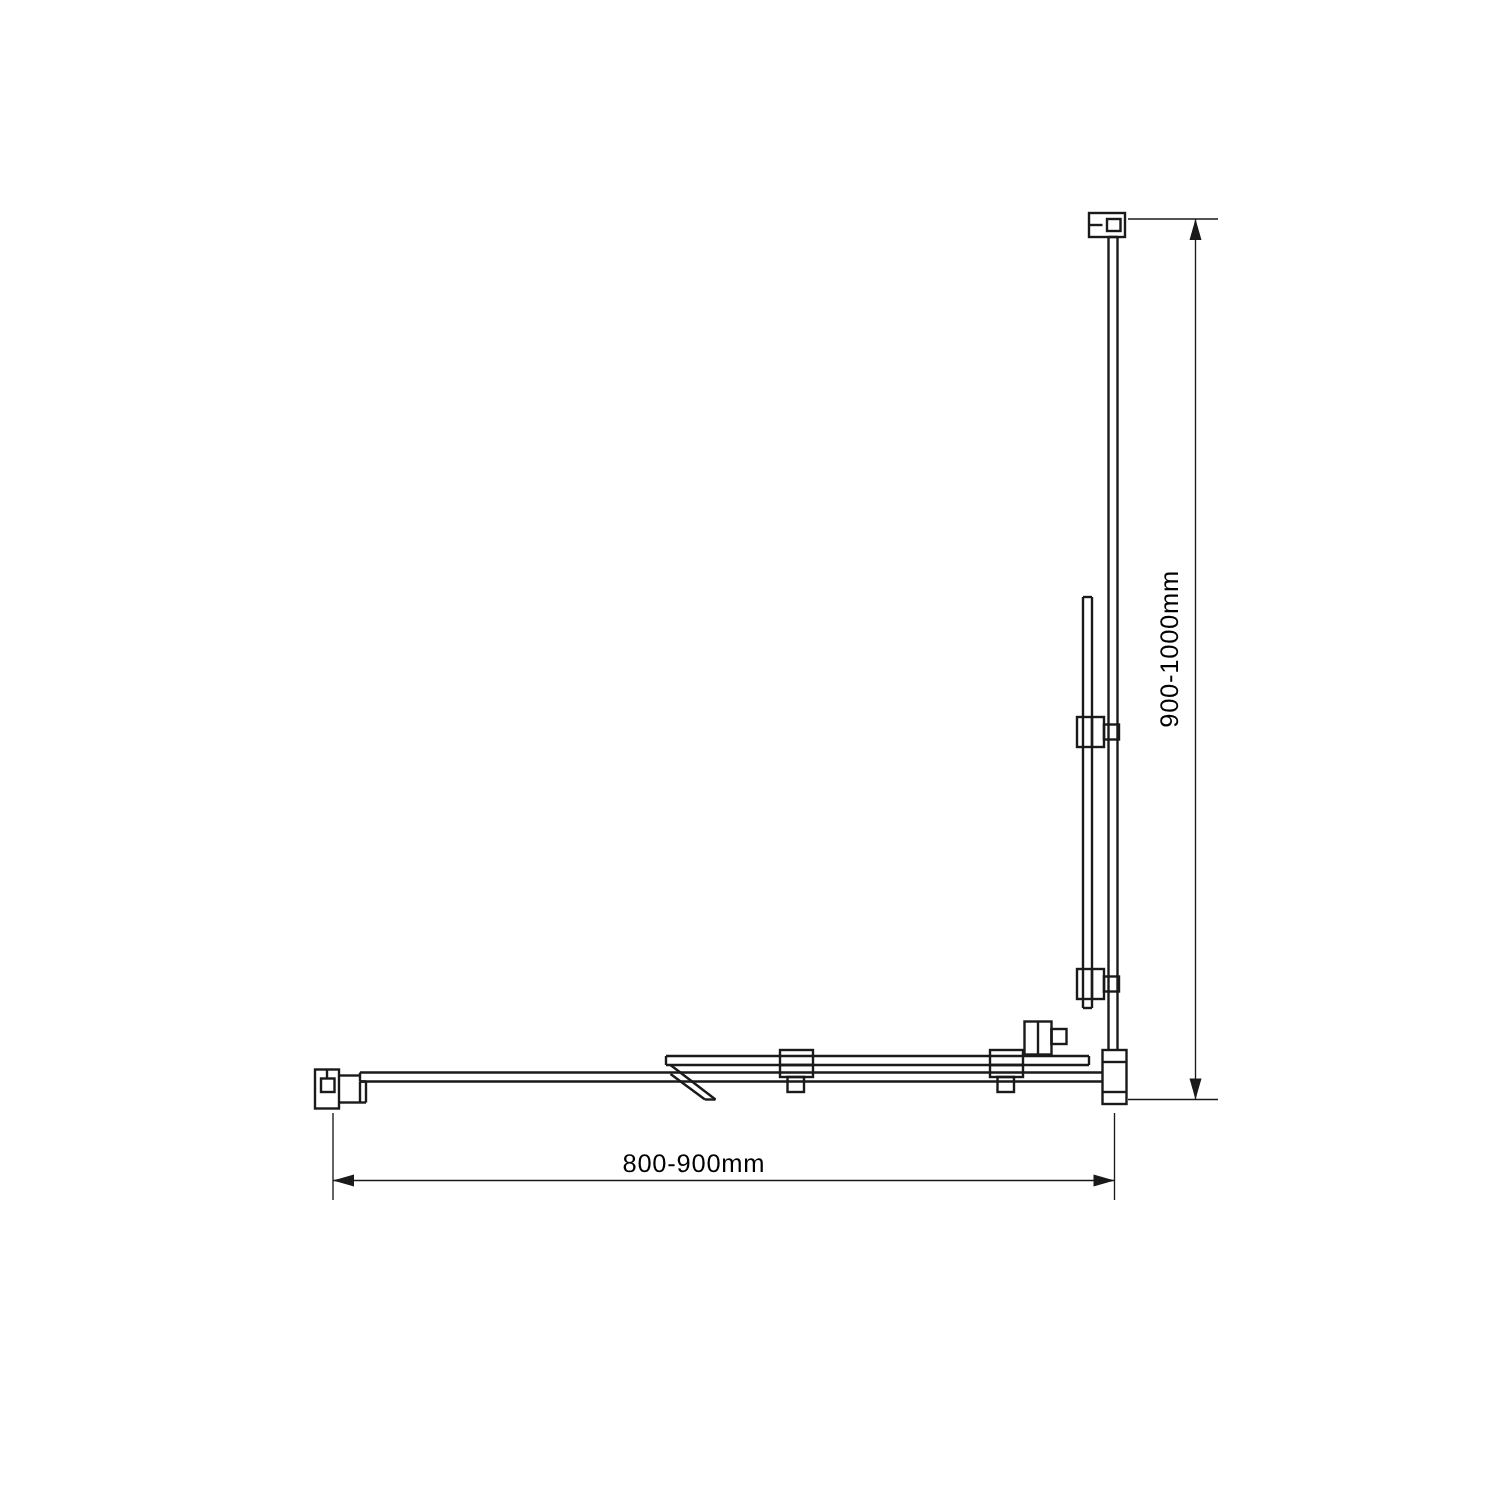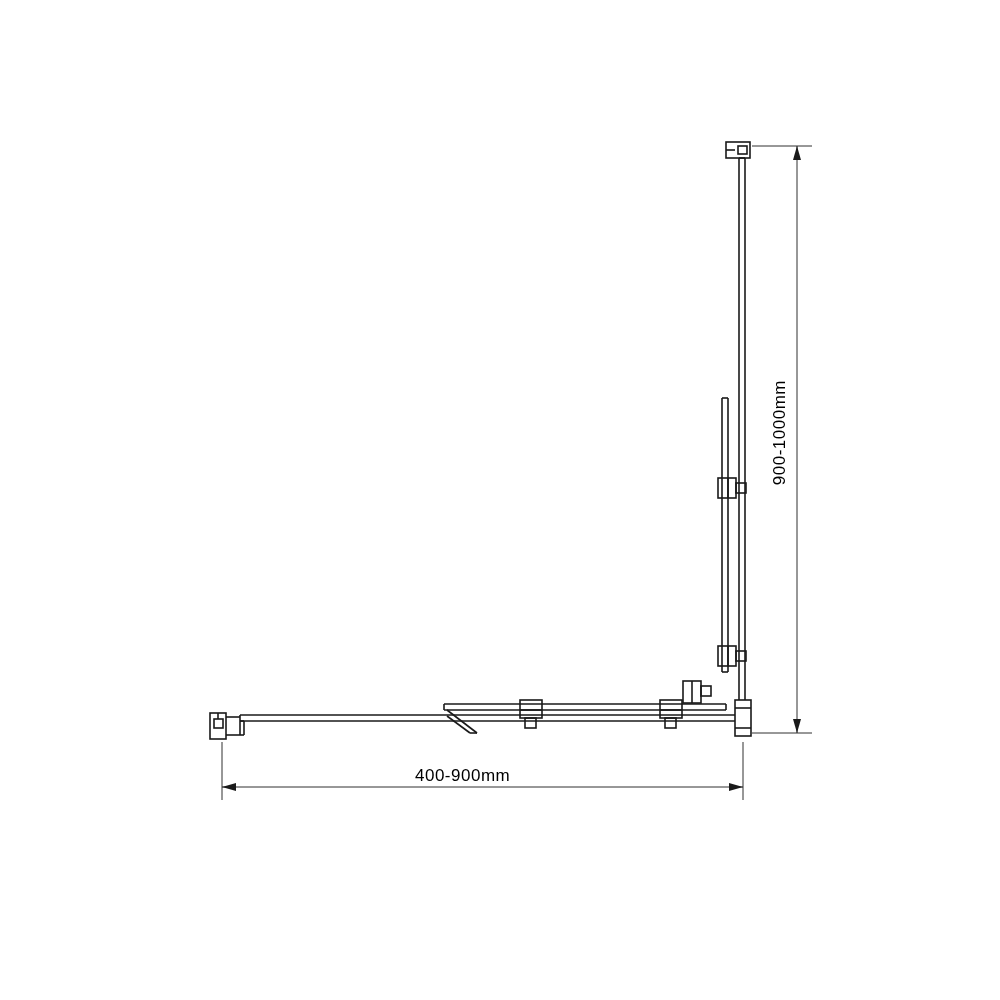--- a/index.html
+++ b/index.html
@@ -157,17 +157,17 @@
         <line x1="797" y1="146" x2="797" y2="733"></line>
       </g>
       <g fill="#1a1a1a" stroke="none">
         <polygon points="797,146 793,160 801,160"></polygon>
         <polygon points="797,733 793,719 801,719"></polygon>
       </g>
 
     </g>
   </svg>
 
-  <div class="dim-label" id="label-width">400-900mm</div>
+  <div class="dim-label" id="label-width">800-900mm</div>
 
   <div class="dim-label" id="label-height">900-1000mm</div>
 
 </div>
 
 </body></html>

